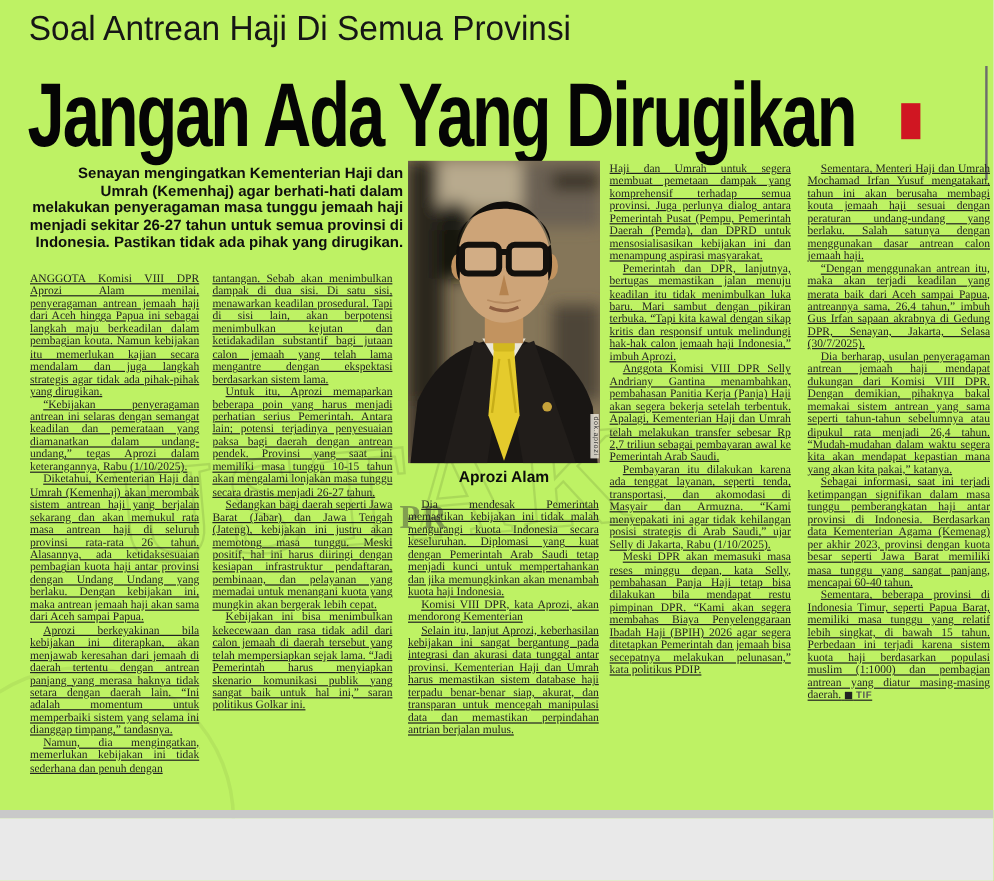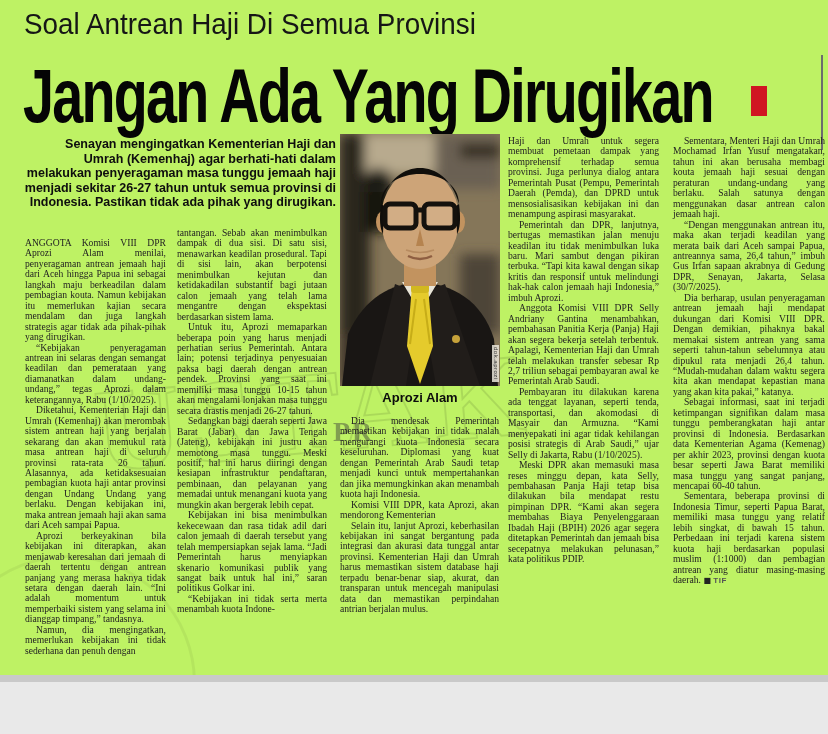--- a/index.html
+++ b/index.html
@@ -10,24 +10,24 @@
           font-size:29px;font-weight:400;color:#161616;letter-spacing:0px;
           transform:scaleX(.96);transform-origin:left top;white-space:nowrap;}
   .headline{position:absolute;left:23px;top:52px;font-family:"Liberation Sans",sans-serif;
             font-size:64px;font-weight:800;color:#050505;white-space:nowrap;letter-spacing:-2px;
             transform:scale(.87,1.18);transform-origin:left top;}
   .red-mark{position:absolute;left:751px;top:86px;width:16px;height:30px;}
   
   .lead{position:absolute;left:24px;top:137px;width:312px;font-family:"Liberation Sans",sans-serif;
         font-size:12.5px;line-height:14.6px;font-weight:700;color:#0e0e0e;text-align:right;}
   
-  .col{position:absolute;font-size:9.6px;line-height:10.45px;text-align:justify;color:#222;}
+  .col{position:absolute;font-size:9.6px;line-height:10.45px;text-align:justify;color:#222;text-decoration:underline;}
   .col p{margin:0;text-indent:11px;}
   .col p.cont{text-indent:0;}
-  .col1{left:25px;top:228px;width:141px;margin-top:10px;}
+  .col1{left:25px;top:228px;width:141px;}
   .col2{left:177px;top:228px;width:150px;}
   .col3{left:340px;top:416px;width:159px;}
   .col4{left:508px;top:136px;width:151px;}
   .col5{left:644px;top:136px;width:152px;margin-left:29px;}
   .endsq{font-family:"DejaVu Sans",sans-serif;font-size:8px;}
   .endtag{font-family:"Liberation Sans",sans-serif;font-size:8px;font-weight:700;color:#555;letter-spacing:.5px;}
   
   .photo-wrap{position:absolute;left:340px;top:134px;width:160px;height:252px;}
   .photo-wrap svg{display:block;}
   .photo-credit{position:absolute;right:1px;bottom:4px;writing-mode:vertical-rl;
@@ -116,21 +116,20 @@
     <p>Diketahui, Kementerian Haji dan Umrah (Kemenhaj) akan merombak sistem antrean haji yang berjalan sekarang dan akan memukul rata masa antrean haji di seluruh provinsi rata-rata 26 tahun. Alasannya, ada ketidaksesuaian pembagian kuota haji antar provinsi dengan Undang Undang yang berlaku. Dengan kebijakan ini, maka antrean jemaah haji akan sama dari Aceh sampai Papua.</p>
     <p>Aprozi berkeyakinan bila kebijakan ini diterapkan, akan menjawab keresahan dari jemaah di daerah tertentu dengan antrean panjang yang merasa haknya tidak setara dengan daerah lain. “Ini adalah momentum untuk memperbaiki sistem yang selama ini dianggap timpang,” tandasnya.</p>
     <p>Namun, dia mengingatkan, memerlukan kebijakan ini tidak sederhana dan penuh dengan</p>
   </div>
 
   <div class="col col2">
     <p class="cont">tantangan. Sebab akan menimbulkan dampak di dua sisi. Di satu sisi, menawarkan keadilan prosedural. Tapi di sisi lain, akan berpotensi menimbulkan kejutan dan ketidakadilan substantif bagi jutaan calon jemaah yang telah lama mengantre dengan ekspektasi berdasarkan sistem lama.</p>
     <p>Untuk itu, Aprozi memaparkan beberapa poin yang harus menjadi perhatian serius Pemerintah. Antara lain; potensi terjadinya penyesuaian paksa bagi daerah dengan antrean pendek. Provinsi yang saat ini memiliki masa tunggu 10-15 tahun akan mengalami lonjakan masa tunggu secara drastis menjadi 26-27 tahun.</p>
     <p>Sedangkan bagi daerah seperti Jawa Barat (Jabar) dan Jawa Tengah (Jateng), kebijakan ini justru akan memotong masa tunggu. Meski positif, hal ini harus diiringi dengan kesiapan infrastruktur pendaftaran, pembinaan, dan pelayanan yang memadai untuk menangani kuota yang mungkin akan bergerak lebih cepat.</p>
     <p>Kebijakan ini bisa menimbulkan kekecewaan dan rasa tidak adil dari calon jemaah di daerah tersebut yang telah mempersiapkan sejak lama. “Jadi Pemerintah harus menyiapkan skenario komunikasi publik yang sangat baik untuk hal ini,” saran politikus Golkar ini.</p>
-    <p>“Kebijakan ini tidak serta merta menambah kuota Indone-</p>
   </div>
 
   <div class="col col3">
     <p>Dia mendesak Pemerintah memastikan kebijakan ini tidak malah mengurangi kuota Indonesia secara keseluruhan. Diplomasi yang kuat dengan Pemerintah Arab Saudi tetap menjadi kunci untuk mempertahankan dan jika memungkinkan akan menambah kuota haji Indonesia.</p>
     <p>Komisi VIII DPR, kata Aprozi, akan mendorong Kementerian</p>
     <p>Selain itu, lanjut Aprozi, keberhasilan kebijakan ini sangat bergantung pada integrasi dan akurasi data tunggal antar provinsi. Kementerian Haji dan Umrah harus memastikan sistem database haji terpadu benar-benar siap, akurat, dan transparan untuk mencegah manipulasi data dan memastikan perpindahan antrian berjalan mulus.</p>
   </div>
 
   <div class="col col4">
     <p class="cont">Haji dan Umrah untuk segera membuat pemetaan dampak yang komprehensif terhadap semua provinsi. Juga perlunya dialog antara Pemerintah Pusat (Pempu, Pemerintah Daerah (Pemda), dan DPRD untuk mensosialisasikan kebijakan ini dan menampung aspirasi masyarakat.</p>

